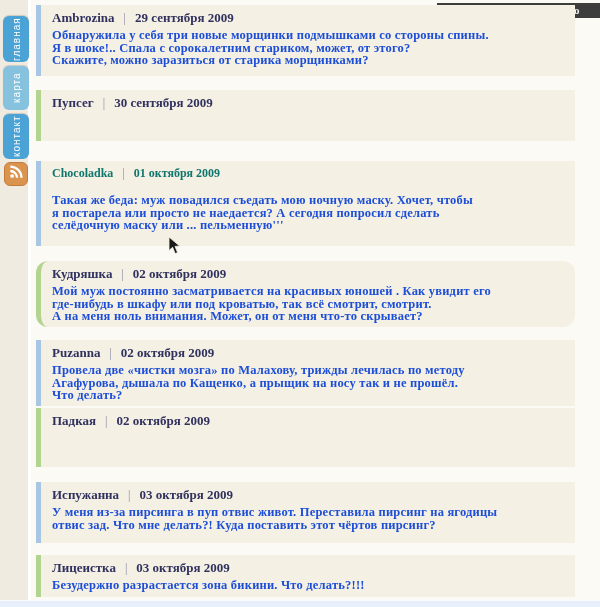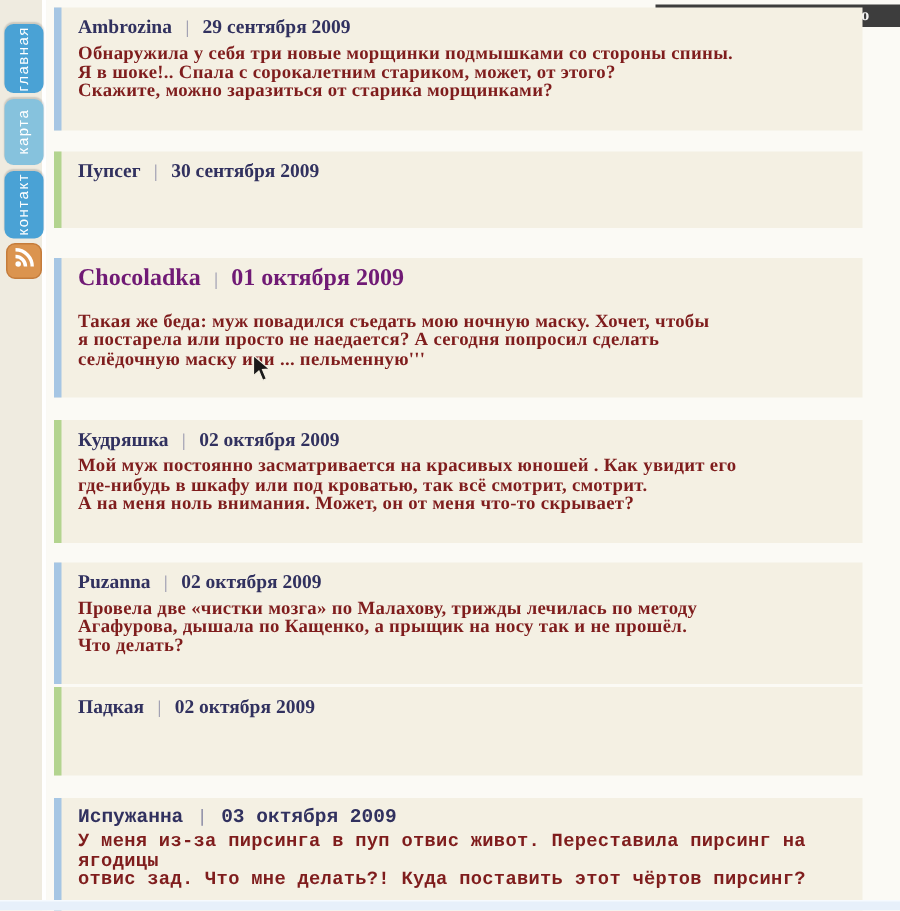--- a/index.html
+++ b/index.html
@@ -28,43 +28,43 @@
   .rss-btn {
     position:absolute; left:4px; top:162px; width:24px; height:24px;
     border-radius:6px; background:#db944f; border:1px solid #c57c3b;
     display:flex; align-items:center; justify-content:center; cursor:pointer;
   }
   .rss-btn svg { width:16px; height:16px; }
   
   .content { position:absolute; left:36px; top:0; width:539px; padding-top:5px; }
   .post {
     background:#f4f0e3; border-left:5px solid #a6c6e4;
-    padding:5px 10px 20px 11px;
+    padding:5px 10px 1px 11px;
     color:#333366;
   }
   .post.green { border-left-color:#b3d48f; }
   .post-head {
     display:flex; align-items:baseline; gap:9px;
     font-size:13px; font-weight:bold; color:#31315f;
   }
   .post-head .sep { color:#8a8aa5; font-weight:normal; font-size:12px; }
-  .head-alt .author, .head-alt .date { color:#701a75; font-size:16px; }
+  .head-alt .author, .head-alt .date { color:#0f766e; font-size:12px; }
   .post-body {
     margin-top:3px; font-size:12.5px; line-height:12.5px; font-weight:bold;
-    letter-spacing:.2px; white-space:pre-line; color:#7f1d1d;
+    letter-spacing:.2px; white-space:pre-line; color:#1d4ed8;
   }
   .roomy .post-body { margin-top:13px; }
   .p1 { margin-bottom:14px; min-height:71px; }
   .p2 { margin-bottom:20px; min-height:51px; }
   .p3 { margin-bottom:15px; min-height:85px; }
-  .p4 { margin-bottom:13px; min-height:66px; }
+  .p4 { margin-bottom:13px; min-height:66px;border-radius:12px; }
   .p5 { margin-bottom:2px; min-height:66px; }
   .p6 { margin-bottom:15px; min-height:59px; }
   .p6 .post-body { margin-top:15px; }
-  .p7 { margin-bottom:24px; min-height:61px;font-family:Liberation Mono, monospace; }
+  .p7 { margin-bottom:12px; min-height:61px; }
   .p8 { min-height:42px; }
   .author { cursor:pointer; }
   
   .watermark {
     position:absolute; top:3px; right:0; width:163px; height:15px;
     background:#3d3d3d; color:#f2f2f2;
     font-size:11px; line-height:15px; font-weight:bold;
     white-space:nowrap; overflow:hidden; padding-left:5px;
   }
   .watermark .wm-glyph { font-size:10px; margin:0 2px; }

